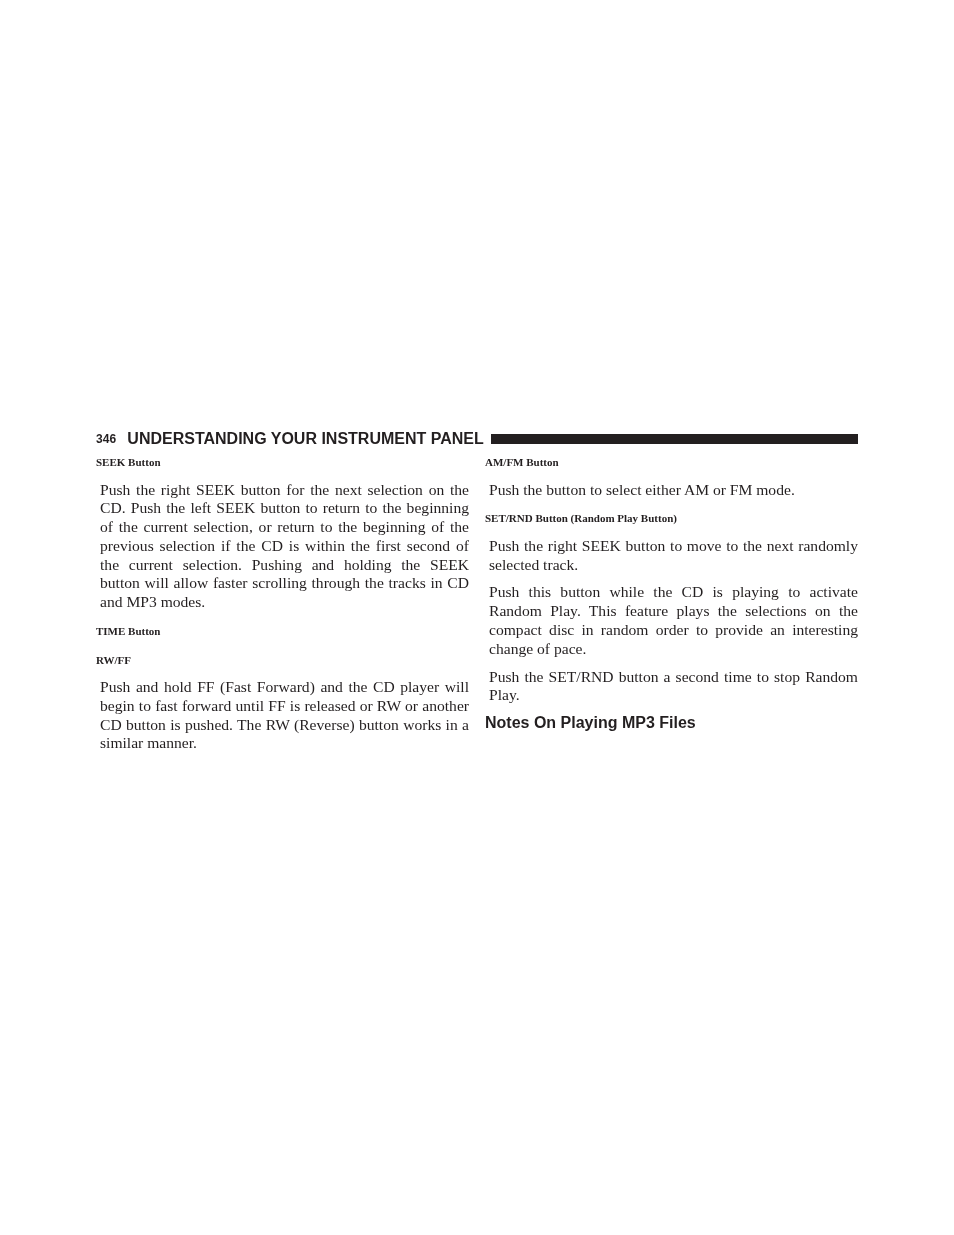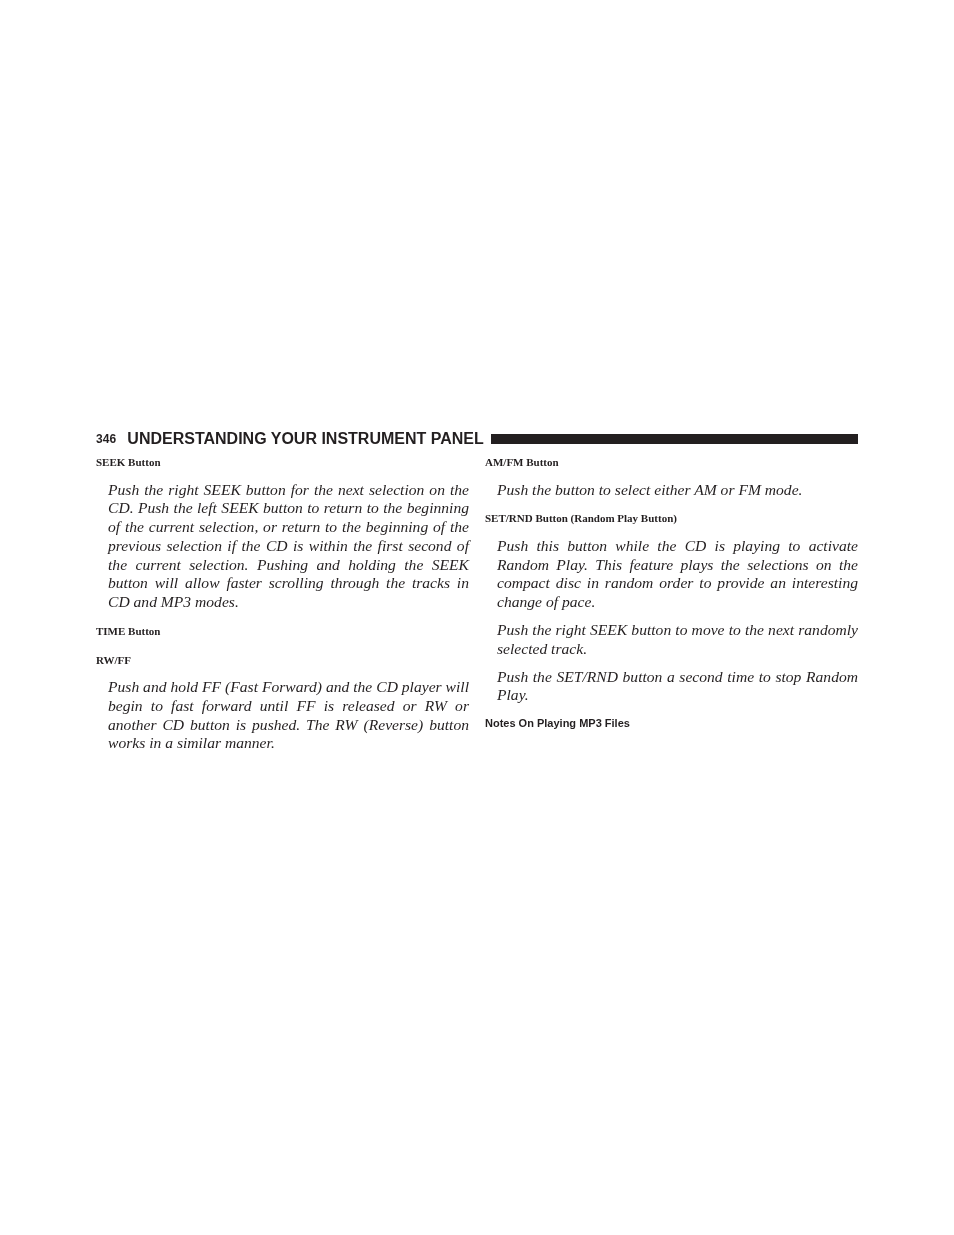--- a/index.html
+++ b/index.html
@@ -6,22 +6,22 @@
   body { width: 954px; height: 1235px; position: relative; overflow: hidden; color: #231f20; }
   .page { position: absolute; left: 0; top: 15px; width: 954px; height: 1235px; }
   .header { position: absolute; left: 96px; top: 417px; width: 762px; height: 14px; display: flex; align-items: center; }
   .header .pnum { font-family: "Liberation Sans", sans-serif; font-weight: bold; font-size: 12px; letter-spacing: 0.1px; margin-right: 11px; }
   .header .ptitle { font-family: "Liberation Sans", sans-serif; font-weight: bold; font-size: 16px; margin-right: 7px; white-space: nowrap; }
   .header .bar { flex: 1; height: 10px; background: #231f20; }
   .col { position: absolute; top: 437px; width: 373px; font-family: "Liberation Serif", serif; font-size: 15.6px; line-height: 18.8px; }
   .col.left { left: 96px; }
   .col.right { left: 485px; }
   .h { font-weight: bold; font-size: 11px; margin: 0 0 8.5px 0; line-height: 20px; }
-  .p { margin: 0 0 9px 12px; text-align: justify; text-align-last: left; font-style: italic; }
-  .sh { font-family: "Liberation Sans", sans-serif; font-weight: bold; font-size: 11px; margin: 0 0 8px 0; line-height: 18px; }
+  .p { margin: 0 0 9px 4px; text-align: justify; text-align-last: left; }
+  .sh { font-family: "Liberation Sans", sans-serif; font-weight: bold; font-size: 16px; margin: 0 0 8px 0; line-height: 18px; }
 </style>
 </head>
 <body>
 
 <div class="page">
 
   <div class="header">
     <span class="pnum">346</span>
     <span class="ptitle">UNDERSTANDING YOUR INSTRUMENT PANEL</span>
     <span class="bar"></span>
@@ -35,20 +35,20 @@
 
     <div class="h">RW/FF</div>
     <p class="p">Push and hold FF (Fast Forward) and the CD player will begin to fast forward until FF is released or RW or another CD button is pushed. The RW (Reverse) button works in a similar manner.</p>
   </div>
 
   <div class="col right">
     <div class="h">AM/FM Button</div>
     <p class="p">Push the button to select either AM or FM mode.</p>
 
     <div class="h">SET/RND Button (Random Play Button)</div>
+    <p class="p">Push the right SEEK button to move to the next randomly selected track.</p>
     <p class="p">Push this button while the CD is playing to activate Random Play. This feature plays the selections on the compact disc in random order to provide an interesting change of pace.</p>
-    <p class="p">Push the right SEEK button to move to the next randomly selected track.</p>
     <p class="p">Push the SET/RND button a second time to stop Random Play.</p>
 
     <div class="sh">Notes On Playing MP3 Files</div>
   </div>
 
 </div>
 
 </body></html>

